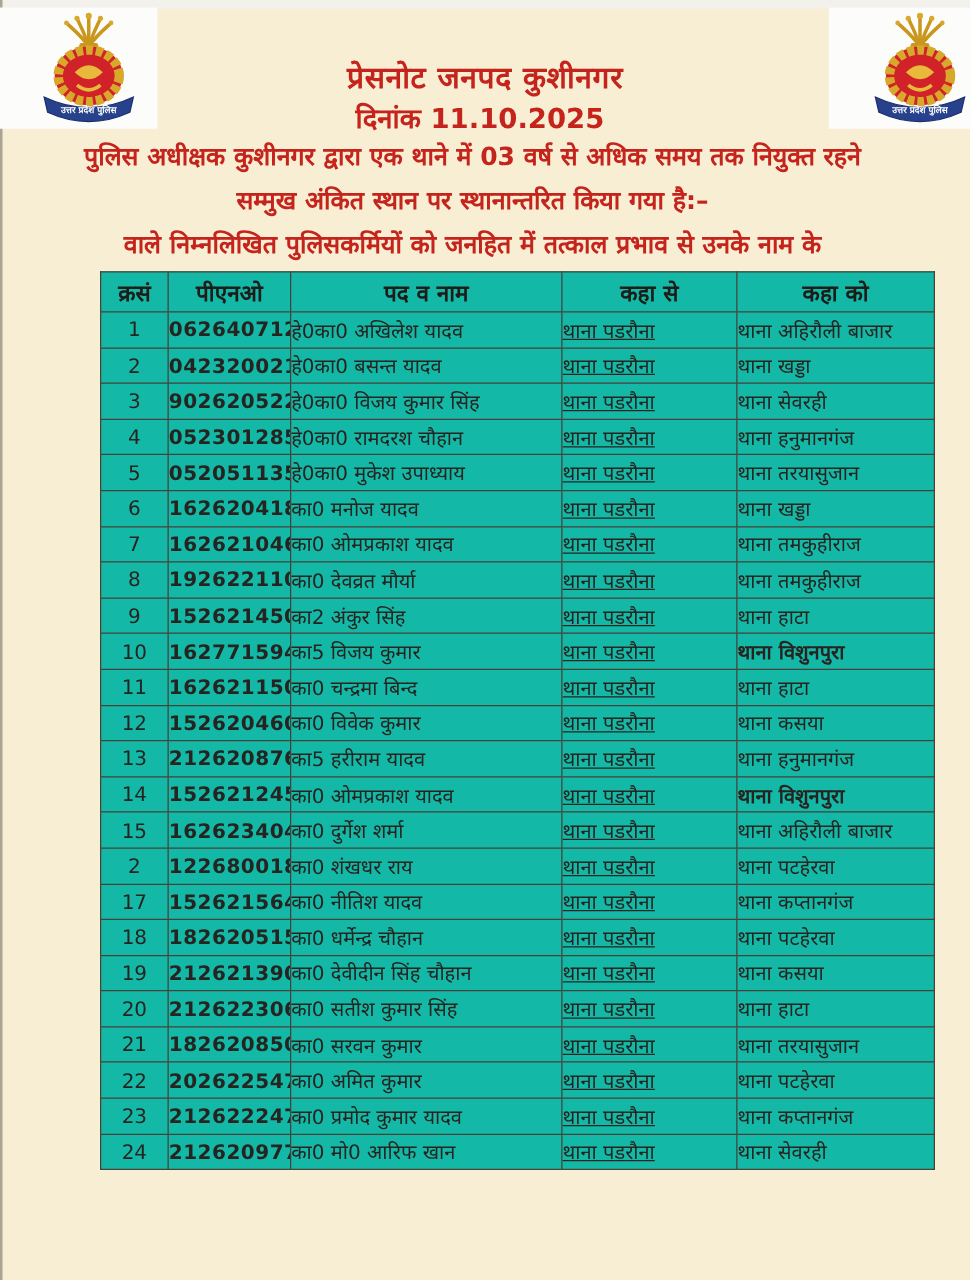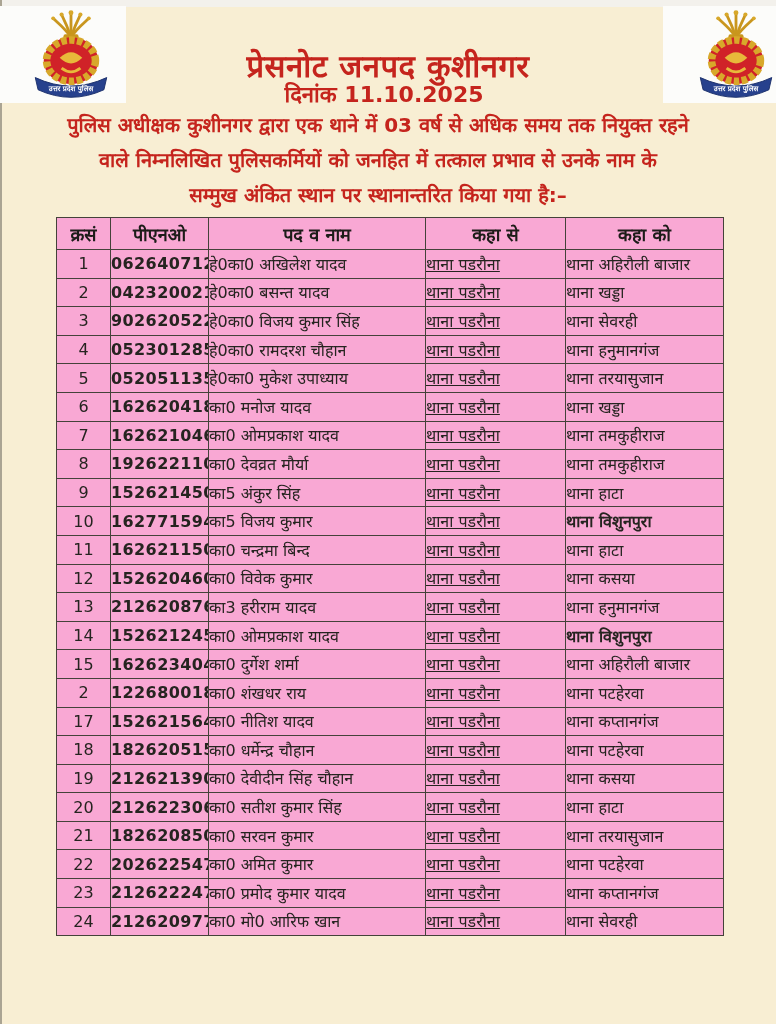--- a/index.html
+++ b/index.html
@@ -11,38 +11,38 @@
     overflow:hidden;
   }
   .top-strip{position:absolute;left:0;top:0;width:776px;height:7px;background:#f3f1ec;}
   .left-edge{position:absolute;left:0;top:0;width:2px;height:1024px;background:#aaa493;}
   .logo-box{position:absolute;top:6px;height:97px;background:#fcfcfa;display:flex;align-items:center;justify-content:center;padding-left:16px;}
   .logo-box.left{left:0;width:110px;}
   .logo-box.right{left:663px;width:113px;}
   .logo-box svg{display:block;}
   .page-title{
     position:absolute;left:0;top:44px;width:776px;
-    text-align:center;font-size:31px;font-weight:bold;color:#c5241d;
+    text-align:center;font-size:24px;font-weight:bold;color:#c5241d;
     letter-spacing:0.5px;white-space:nowrap;
   }
   .date-line{
     position:absolute;left:0;top:78px;width:768px;
     text-align:center;font-size:22px;font-weight:bold;color:#c5241d;
     white-space:nowrap;
   }
   .intro{
     position:absolute;left:20px;top:108px;width:716px;
     text-align:center;color:#c5241d;font-weight:bold;
     font-size:20px;line-height:35px;
   }
   .intro div{white-space:nowrap;}
   table.transfer{
-    position:absolute;left:56px;top:217px;width:667px;
+    position:absolute;left:80px;top:217px;width:667px;
     border-collapse:collapse;table-layout:fixed;
-    background:#f9a8d4;
+    background:#14b8a6;
   }
   table.transfer th, table.transfer td{
     border:1.5px solid #45423a;
     padding:0;margin:0;
     color:#262420;
     white-space:nowrap;overflow:hidden;
     vertical-align:middle;
   }
   table.transfer th{
     height:31px;font-size:18px;font-weight:bold;text-align:center;color:#1d1c19;
@@ -101,22 +101,22 @@
       <use href="#up-emblem"></use>
       <text x="50" y="88" text-anchor="middle" font-size="7.5" fill="#ffffff" font-weight="bold">उत्तर प्रदेश पुलिस</text>
     </svg>
   </div>
 
   <div class="page-title">प्रेसनोट जनपद कुशीनगर</div>
   <div class="date-line">दिनांक 11.10.2025</div>
 
   <div class="intro">
     <div>पुलिस अधीक्षक कुशीनगर द्वारा एक थाने में 03  वर्ष से अधिक समय तक नियुक्त रहने</div>
+    <div>सम्मुख अंकित स्थान पर स्थानान्तरित किया गया है:–</div>
     <div>वाले निम्नलिखित पुलिसकर्मियों को जनहित में तत्काल प्रभाव से उनके नाम के</div>
-    <div>सम्मुख अंकित स्थान पर स्थानान्तरित किया गया है:–</div>
   </div>
 
   <table class="transfer">
     <colgroup>
       <col style="width:54px">
         <col style="width:98px">
         <col style="width:217px">
       <col style="width:140px">
         <col style="width:158px">
     </colgroup>
@@ -182,21 +182,21 @@
         <tr>
     <td class="c-sn">8</td>
     <td class="c-pno">192622110</td>
     <td class="c-name">का0 देवव्रत मौर्या</td>
     <td class="c-from">थाना पडरौना</td>
     <td class="c-to">थाना तमकुहीराज</td>
   </tr>
         <tr>
     <td class="c-sn">9</td>
     <td class="c-pno">152621450</td>
-    <td class="c-name">का5 अंकुर सिंह</td>
+    <td class="c-name">का2 अंकुर सिंह</td>
     <td class="c-from">थाना पडरौना</td>
     <td class="c-to">थाना हाटा</td>
   </tr>
         <tr>
     <td class="c-sn">10</td>
     <td class="c-pno">162771594</td>
     <td class="c-name">का5 विजय कुमार</td>
     <td class="c-from">थाना पडरौना</td>
     <td class="c-to bold">थाना विशुनपुरा</td>
   </tr>
@@ -210,21 +210,21 @@
         <tr>
     <td class="c-sn">12</td>
     <td class="c-pno">152620460</td>
     <td class="c-name">का0 विवेक कुमार</td>
     <td class="c-from">थाना पडरौना</td>
     <td class="c-to">थाना कसया</td>
   </tr>
         <tr>
     <td class="c-sn">13</td>
     <td class="c-pno">212620876</td>
-    <td class="c-name">का3 हरीराम यादव</td>
+    <td class="c-name">का5 हरीराम यादव</td>
     <td class="c-from">थाना पडरौना</td>
     <td class="c-to">थाना हनुमानगंज</td>
   </tr>
         <tr>
     <td class="c-sn">14</td>
     <td class="c-pno">152621245</td>
     <td class="c-name">का0 ओमप्रकाश यादव</td>
     <td class="c-from">थाना पडरौना</td>
     <td class="c-to bold">थाना विशुनपुरा</td>
   </tr>

